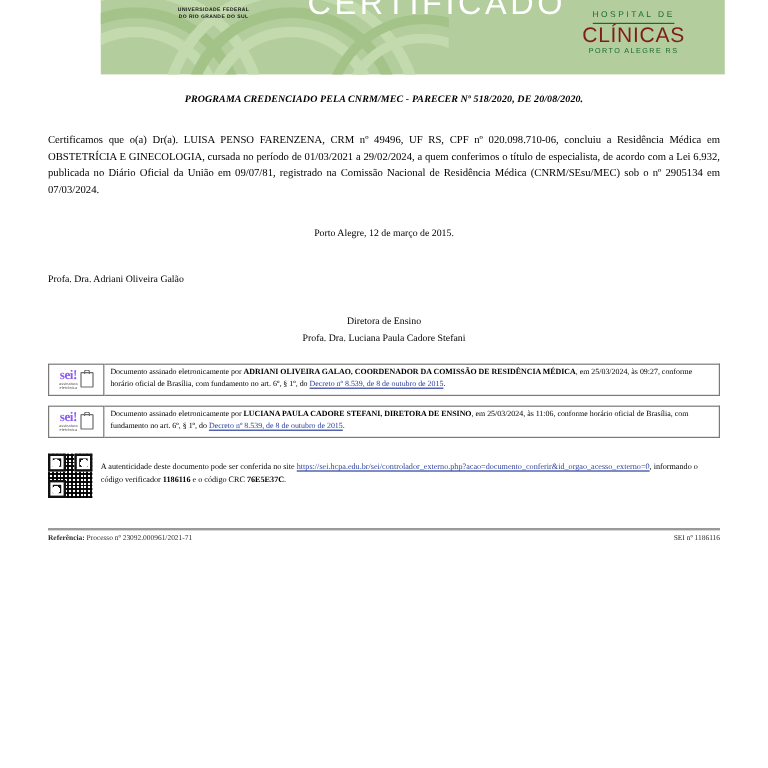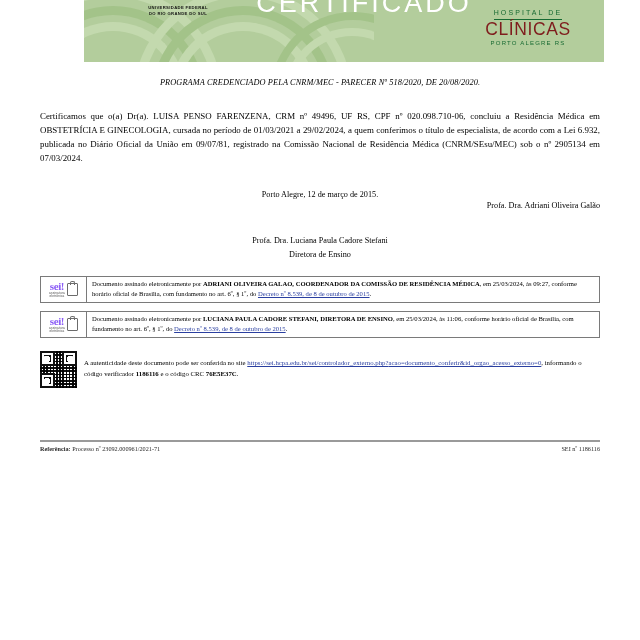--- a/index.html
+++ b/index.html
@@ -69,37 +69,37 @@
   }
   .hcpa .l3{
     font-family:"Liberation Sans", sans-serif;
     font-size:6px;letter-spacing:1.2px;line-height:8px;color:#176a32;
   }
 
   
   .content{position:absolute;left:40px;top:62px;width:560px;}
 
   .line-prog{
-    text-align:center;font-style:italic;font-weight:normal;
+    text-align:center;font-style:italic;font-weight:bold;
     font-size:8.3px;letter-spacing:.1px;margin-top:16px;
   }
   .line-res{
     text-align:center;font-weight:bold;font-size:9.4px;margin-top:15px;
     letter-spacing:.2px;
   }
 
   .para{
     margin-top:22px;font-size:8.9px;line-height:14.1px;text-align:justify;
   }
   .para b{font-weight:normal;}
 
   .place{
     text-align:center;font-size:8.2px;margin-top:25px;
   }
-  .sigblock{text-align:right;font-size:8.2px;line-height:14px;}
+  .sigblock{text-align:left;font-size:8.2px;margin-top:27px;line-height:14px;}
   .sigblock2{text-align:center;font-size:8.2px;margin-top:21px;line-height:14px;}
 
   
   .seirow{
     display:flex;align-items:stretch;margin-top:14px;
   }
   .seirow.second{margin-top:8px;}
   .seilogo{
     width:47px;min-width:47px;height:27px;border:1px solid #7a7a7a;
     display:flex;align-items:center;justify-content:center;
@@ -213,22 +213,22 @@
       <span>Certificamos que o(a) Dr(a). </span><b>LUISA PENSO FARENZENA</b><span>, CRM nº 49496, UF RS, CPF nº 020.098.710-06, concluiu a Residência Médica em </span><span>OBSTETRÍCIA E GINECOLOGIA</span><span>, cursada no período de 01/03/2021 a 29/02/2024, a quem conferimos o título de especialista, de acordo com a Lei 6.932, publicada no Diário Oficial da União em 09/07/81, registrado na Comissão Nacional de Residência Médica (CNRM/SEsu/MEC) sob o nº 2905134 em 07/03/2024.</span>
     </div>
 
     <div class="place">Porto Alegre, 12 de março de 2015.</div>
 
     <div class="sigblock">
       <div>Profa. Dra. Adriani Oliveira Galão</div>
     </div>
 
     <div class="sigblock2">
+      <div>Diretora de Ensino</div>
       <div>Profa. Dra. Luciana Paula Cadore Stefani</div>
-      <div>Diretora de Ensino</div>
     </div>
 
     <div class="seirow">
       <div class="seilogo">
         <div class="inner">
           <div>
             <div class="word">sei!</div>
             <div class="tiny">assinatura</div>
             <div class="tiny">eletrônica</div>
           </div>

